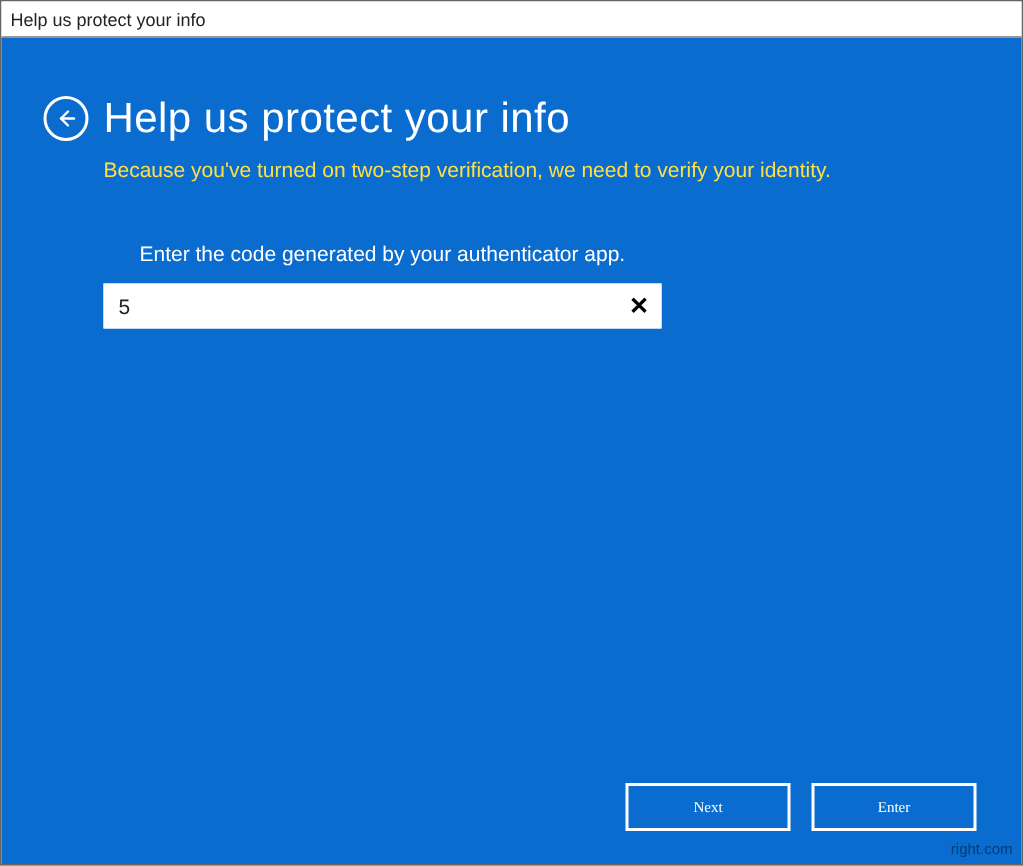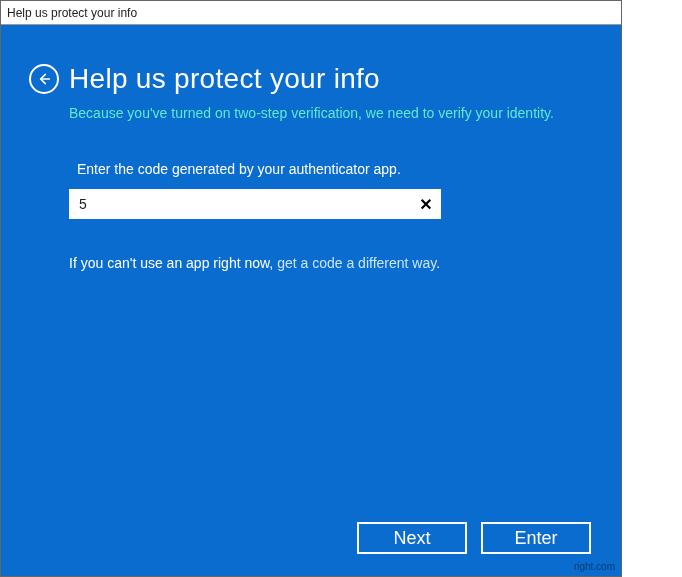--- a/index.html
+++ b/index.html
@@ -8,21 +8,21 @@
       box-sizing: border-box;
     }
     body {
       font-family: "Segoe UI", Tahoma, sans-serif;
       width: 682px;
       height: 577px;
       overflow: hidden;
       background: #fff;
     }
     .window {
-      width: 622px;
+      width: 682px;
       height: 577px;
       border: 1px solid #666;
       display: flex;
       flex-direction: column;
     }
     .titlebar {
       height: 24px;
       background: #fff;
       border-bottom: 1px solid #999;
       padding: 2px 6px;
@@ -64,25 +64,25 @@
     .page-title {
       font-size: 28px;
       font-weight: 300;
       color: #fff;
       letter-spacing: 0.3px;
     }
     .subtitle {
       font-size: 14px;
       margin-left: 40px;
       margin-bottom: 40px;
-      color: #5eead4;
+      color: #fde047;
     }
     .field-label {
       font-size: 14px;
-      margin-left: 48px;
+      margin-left: 64px;
       margin-bottom: 12px;
       color: #fff;
     }
     .input-wrap {
       margin-left: 40px;
       width: 372px;
       height: 30px;
       background: #fff;
       border: 2px solid #fff;
       display: flex;
@@ -126,22 +126,22 @@
       right: 30px;
       display: flex;
       gap: 14px;
     }
     .btn {
       min-width: 110px;
       height: 32px;
       border: 2px solid #fff;
       background: transparent;
       color: #fff;
-      font-size: 18px;
-      font-family: Liberation Sans, sans-serif;
+      font-size: 10px;
+      font-family: Liberation Serif, serif;
       cursor: pointer;
       display: flex;
       align-items: center;
       justify-content: center;
     }
     .watermark {
       position: absolute;
       bottom: 4px;
       right: 6px;
       font-size: 10px;
@@ -172,23 +172,20 @@
 
     <div class="field-label">Enter the code generated by your authenticator app.</div>
 
     <div class="input-wrap">
       <input type="text" class="code-input" value="5" style="">
       <div class="clear-btn">
         <span>✕</span>
       </div>
     </div>
 
-    <div class="help-text">
-      <span>If you can't use an app right now, </span><a class="help-link">get a code a different way</a><span>.</span>
-    </div>
 
     <div class="button-row">
       <button class="btn">Next</button>
       <button class="btn">Enter</button>
     </div>
 
     <div class="watermark">right.com</div>
   </div>
 </div>
 

